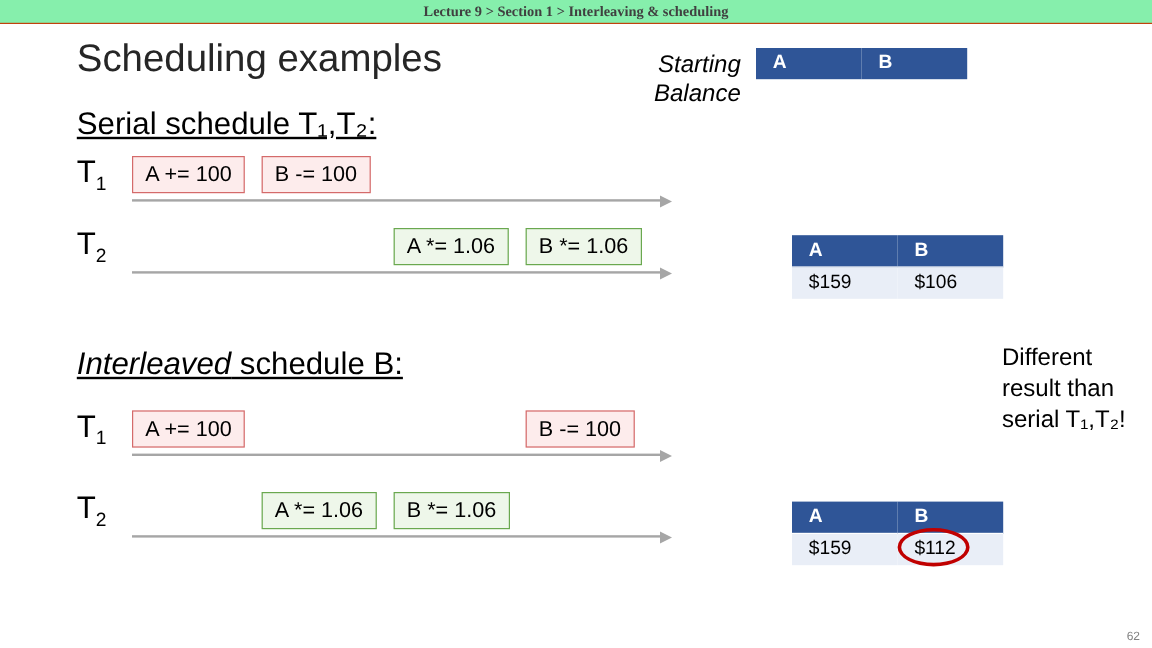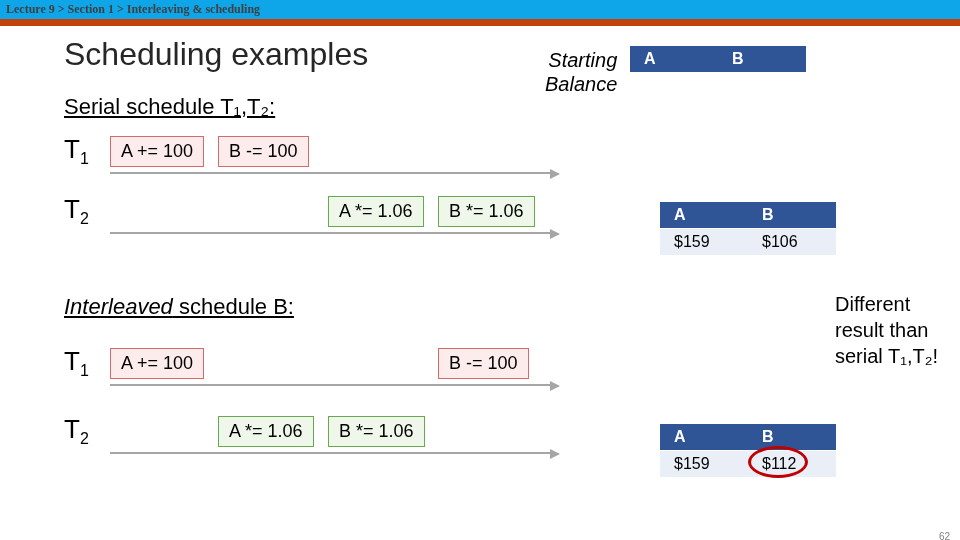--- a/index.html
+++ b/index.html
@@ -6,44 +6,45 @@
     margin: 0;
     padding: 0;
     width: 960px;
     height: 540px;
     font-family: "Segoe UI Light", "Segoe UI", Arial, sans-serif;
     color: #000;
     background: #fff;
     overflow: hidden;
   }
   .breadcrumb {
-    background: #0ea5e9;
-    border-bottom: 7px solid #c2410c;
+    background: #86efac;
+    border-bottom: 1px solid #c2410c;
     font-family: "Comic Sans MS", cursive;
     font-weight: bold;
     font-size: 12px;
     padding: 2px 6px;
     color: #404040;
+    text-align: center;
   }
   .slide {
     position: relative;
     width: 100%;
     height: calc(100% - 22px);
   }
   .title {
     position: absolute;
     left: 64px;
     top: 10px;
     font-size: 32px;
     color: #262626;
   }
   .subhead {
     position: absolute;
     left: 64px;
-    font-size: 22px;
+    font-size: 26px;
     text-decoration: underline;
   }
   .subhead1 { top: 68px; }
   .subhead2 { top: 268px; font-style: italic; }
   .subhead2 span.norm { font-style: normal; }
 
   .txn-label {
     position: absolute;
     left: 64px;
     font-size: 26px;

